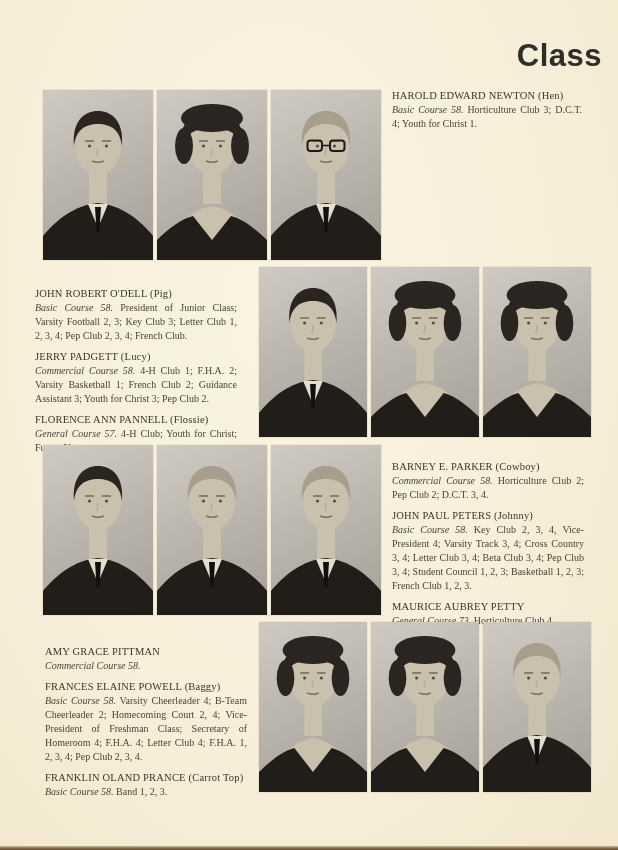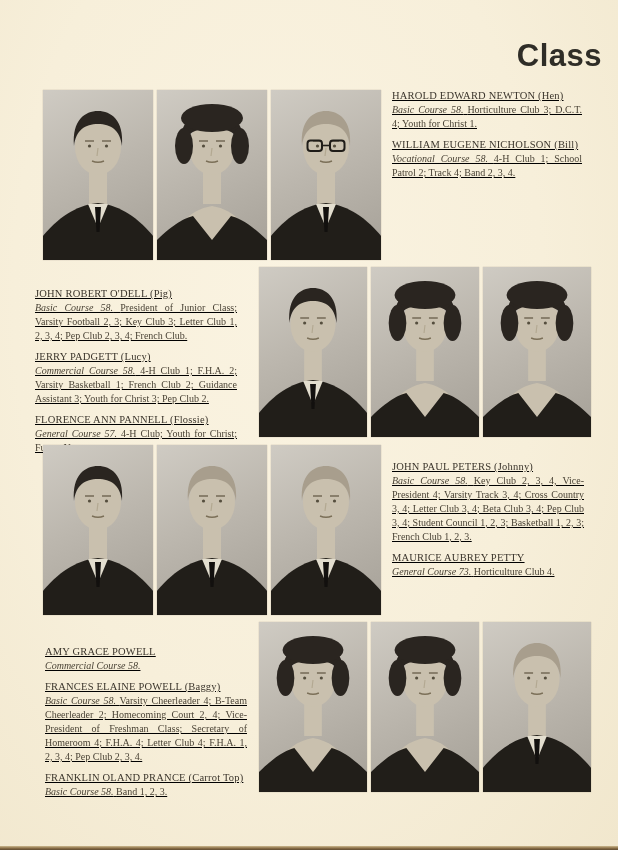--- a/index.html
+++ b/index.html
@@ -19,21 +19,21 @@
     font-size:13px;color:#2c2a25;letter-spacing:0.5px;
   }
   .photo-grid{position:absolute;display:flex;gap:4px;}
   .photo{
     width:110px;height:170px;position:relative;overflow:hidden;flex:0 0 auto;
     background:linear-gradient(155deg,#cfcbc3 0%,#bcb7ae 45%,#a5a097 100%);
     box-shadow:0 0 1px rgba(60,50,30,0.35);
   }
   .photo-grid.right .photo{width:108px;}
   .photo svg{position:absolute;left:0;top:0;width:100%;height:100%;}
-  .text-col{position:absolute;text-decoration:underline;}
+  .text-col{position:absolute;}
   .entry{margin:0 0 8px 0;}
   .entry-name{
     font-size:10.5px;color:#3b352c;letter-spacing:0.2px;
     margin:0 0 2px 0;white-space:nowrap;
   }
   .entry-desc{
     font-size:10px;line-height:14px;text-align:justify;
     color:#4a4336;margin:0;
   }
   .course{font-style:italic;}
@@ -102,24 +102,20 @@
           <rect x="59" y="50.5" width="14.5" height="10.5" rx="3" fill="none" stroke="#1f1c18" stroke-width="2"></rect>
           <path d="M51,55.5 L59,55.5" stroke="#1f1c18" stroke-width="1.6"></path>
         </svg>
       </div>
     </div>
   <div class="text-col" style="left:392px;top:90px;width:190px;">
     <div class="entry">
       <div class="entry-name">HAROLD EDWARD NEWTON (Hen)</div>
       <p class="entry-desc"><span class="course">Basic Course 58.</span> <span>Horticulture Club 3; D.C.T. 4; Youth for Christ 1.</span></p>
     </div>
-    <div class="entry">
-      <div class="entry-name">WILLIAM EUGENE NICHOLSON (Bill)</div>
-      <p class="entry-desc"><span class="course">Vocational Course 58.</span> <span>4-H Club 1; School Patrol 2; Track 4; Band 2, 3, 4.</span></p>
-    </div>
   </div>
 
   <div class="text-col" style="left:35px;top:288px;width:202px;">
     <div class="entry">
       <div class="entry-name">JOHN ROBERT O'DELL (Pig)</div>
       <p class="entry-desc"><span class="course">Basic Course 58.</span> <span>President of Junior Class; Varsity Football 2, 3; Key Club 3; Letter Club 1, 2, 3, 4; Pep Club 2, 3, 4; French Club.</span></p>
     </div>
     <div class="entry">
       <div class="entry-name">JERRY PADGETT (Lucy)</div>
       <p class="entry-desc"><span class="course">Commercial Course 58.</span> <span>4-H Club 1; F.H.A. 2; Varsity Basketball 1; French Club 2; Guidance Assistant 3; Youth for Christ 3; Pep Club 2.</span></p>
@@ -229,32 +225,36 @@
           <path d="M59,51 L68,51" stroke="#6d6350" stroke-width="1.4"></path>
           <circle cx="46.5" cy="56" r="1.6" fill="#554e3e"></circle>
           <circle cx="63.5" cy="56" r="1.6" fill="#554e3e"></circle>
           <path d="M55,58 L54,66" stroke="#b3a892" stroke-width="1.2"></path>
           <path d="M49,71 Q55,73.5 61,71" stroke="#7b6f58" stroke-width="1.4" fill="none"></path>
         </svg>
       </div>
     </div>
   <div class="text-col" style="left:392px;top:461px;width:192px;">
     <div class="entry">
+      <div class="entry-name">BARNEY E. PARKER (Cowboy)</div>
+      <p class="entry-desc"><span class="course">Commercial Course 58.</span> <span>Horticulture Club 2; Pep Club 2; D.C.T. 3, 4.</span></p>
+    </div>
+    <div class="entry">
       <div class="entry-name">JOHN PAUL PETERS (Johnny)</div>
       <p class="entry-desc"><span class="course">Basic Course 58.</span> <span>Key Club 2, 3, 4, Vice-President 4; Varsity Track 3, 4; Cross Country 3, 4; Letter Club 3, 4; Beta Club 3, 4; Pep Club 3, 4; Student Council 1, 2, 3; Basketball 1, 2, 3; French Club 1, 2, 3.</span></p>
     </div>
     <div class="entry">
       <div class="entry-name">MAURICE AUBREY PETTY</div>
       <p class="entry-desc"><span class="course">General Course 73.</span> <span>Horticulture Club 4.</span></p>
     </div>
   </div>
 
   <div class="text-col" style="left:45px;top:646px;width:202px;">
     <div class="entry">
-      <div class="entry-name">AMY GRACE POWELL</div>
+      <div class="entry-name">AMY GRACE PITTMAN</div>
       <p class="entry-desc"><span class="course">Commercial Course 58.</span> <span></span></p>
     </div>
     <div class="entry">
       <div class="entry-name">FRANCES ELAINE POWELL (Baggy)</div>
       <p class="entry-desc"><span class="course">Basic Course 58.</span> <span>Varsity Cheerleader 4; B-Team Cheerleader 2; Homecoming Court 2, 4; Vice-President of Freshman Class; Secretary of Homeroom 4; F.H.A. 4; Letter Club 4; F.H.A. 1, 2, 3, 4; Pep Club 2, 3, 4.</span></p>
     </div>
     <div class="entry">
       <div class="entry-name">FRANKLIN OLAND PRANCE (Carrot Top)</div>
       <p class="entry-desc"><span class="course">Basic Course 58.</span> <span>Band 1, 2, 3.</span></p>
     </div>

